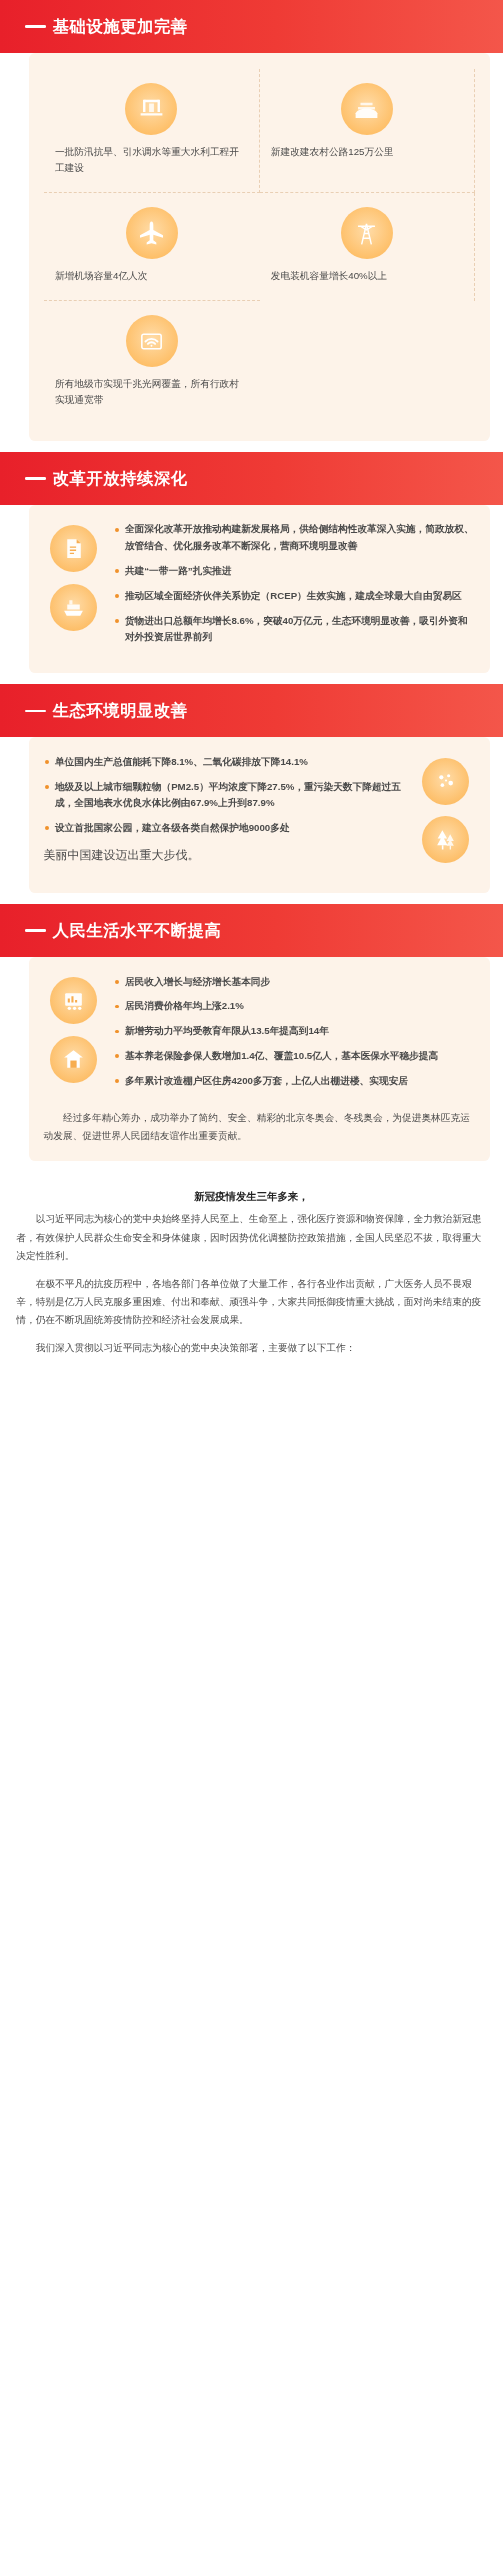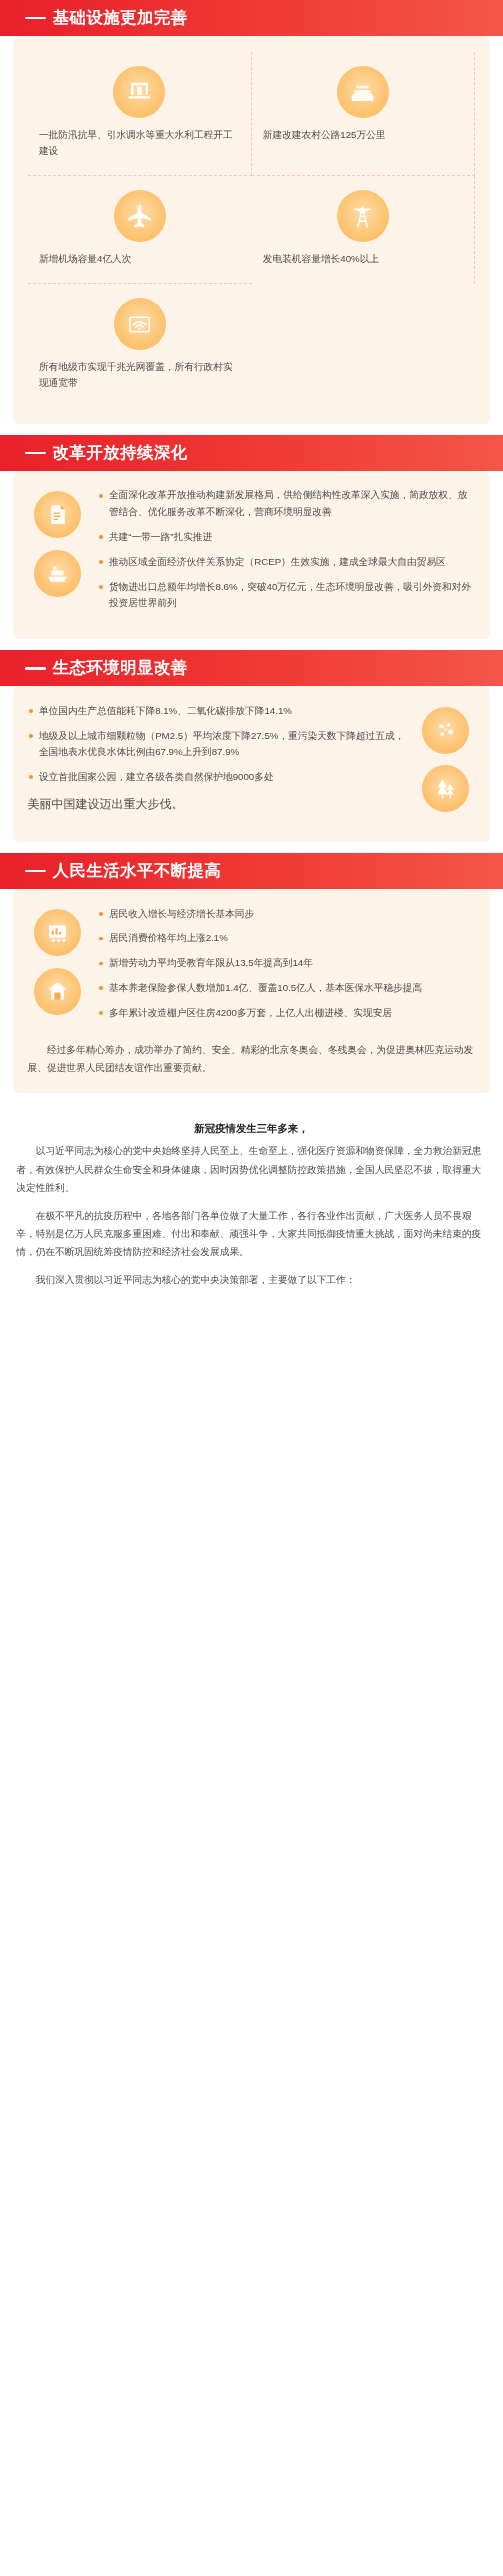--- a/index.html
+++ b/index.html
@@ -10,21 +10,21 @@
     color: #3a3a3a;
   }
   .page { width: 503px; background: #ffffff; }
 
   
   .section {
     margin: 0 0 11.3px 0;
   }
   .sec-header {
     position: relative;
-    height: 36px;
+    height: 53px;
     background: linear-gradient(90deg, #e8202a 0%, #ef3b35 55%, #f4564a 100%);
     display: flex;
     align-items: center;
     padding-left: 25px;
   }
   .sec-header .dash {
     display: inline-block;
     width: 21.4px;
     height: 2.5px;
     background: #ffffff;
@@ -32,21 +32,21 @@
     border-radius: 1.3px;
   }
   .sec-header .sec-title {
     color: #ffffff;
     font-size: 16.3px;
     font-weight: bold;
     letter-spacing: 0.6px;
   }
 
   
-  .card-wrap { padding: 0 12.6px; }
+  .card-wrap { padding: 0 12.6px; margin-left: 16px; }
   .card {
     background: #fdf3e9;
     border-radius: 6.3px;
     padding: 16.3px 15px;
     position: relative;
     overflow: hidden;
   }
 
   
   .infra-grid {
@@ -88,20 +88,21 @@
   .round-icon svg { width: 25px; height: 25px; }
   .blk-body { flex: 1; }
   ul.dots { list-style: none; }
   ul.dots li {
     position: relative;
     padding-left: 11.3px;
     margin-bottom: 8.2px;
     font-size: 9.7px;
     line-height: 1.72;
     color: #4a4a4a;
+    font-weight: bold;
   }
   ul.dots li::before {
     content: "";
     position: absolute;
     left: 1.3px; top: 6.3px;
     width: 3.8px; height: 3.8px;
     border-radius: 50%;
     background: #f0922c;
   }
   .plain-para {

